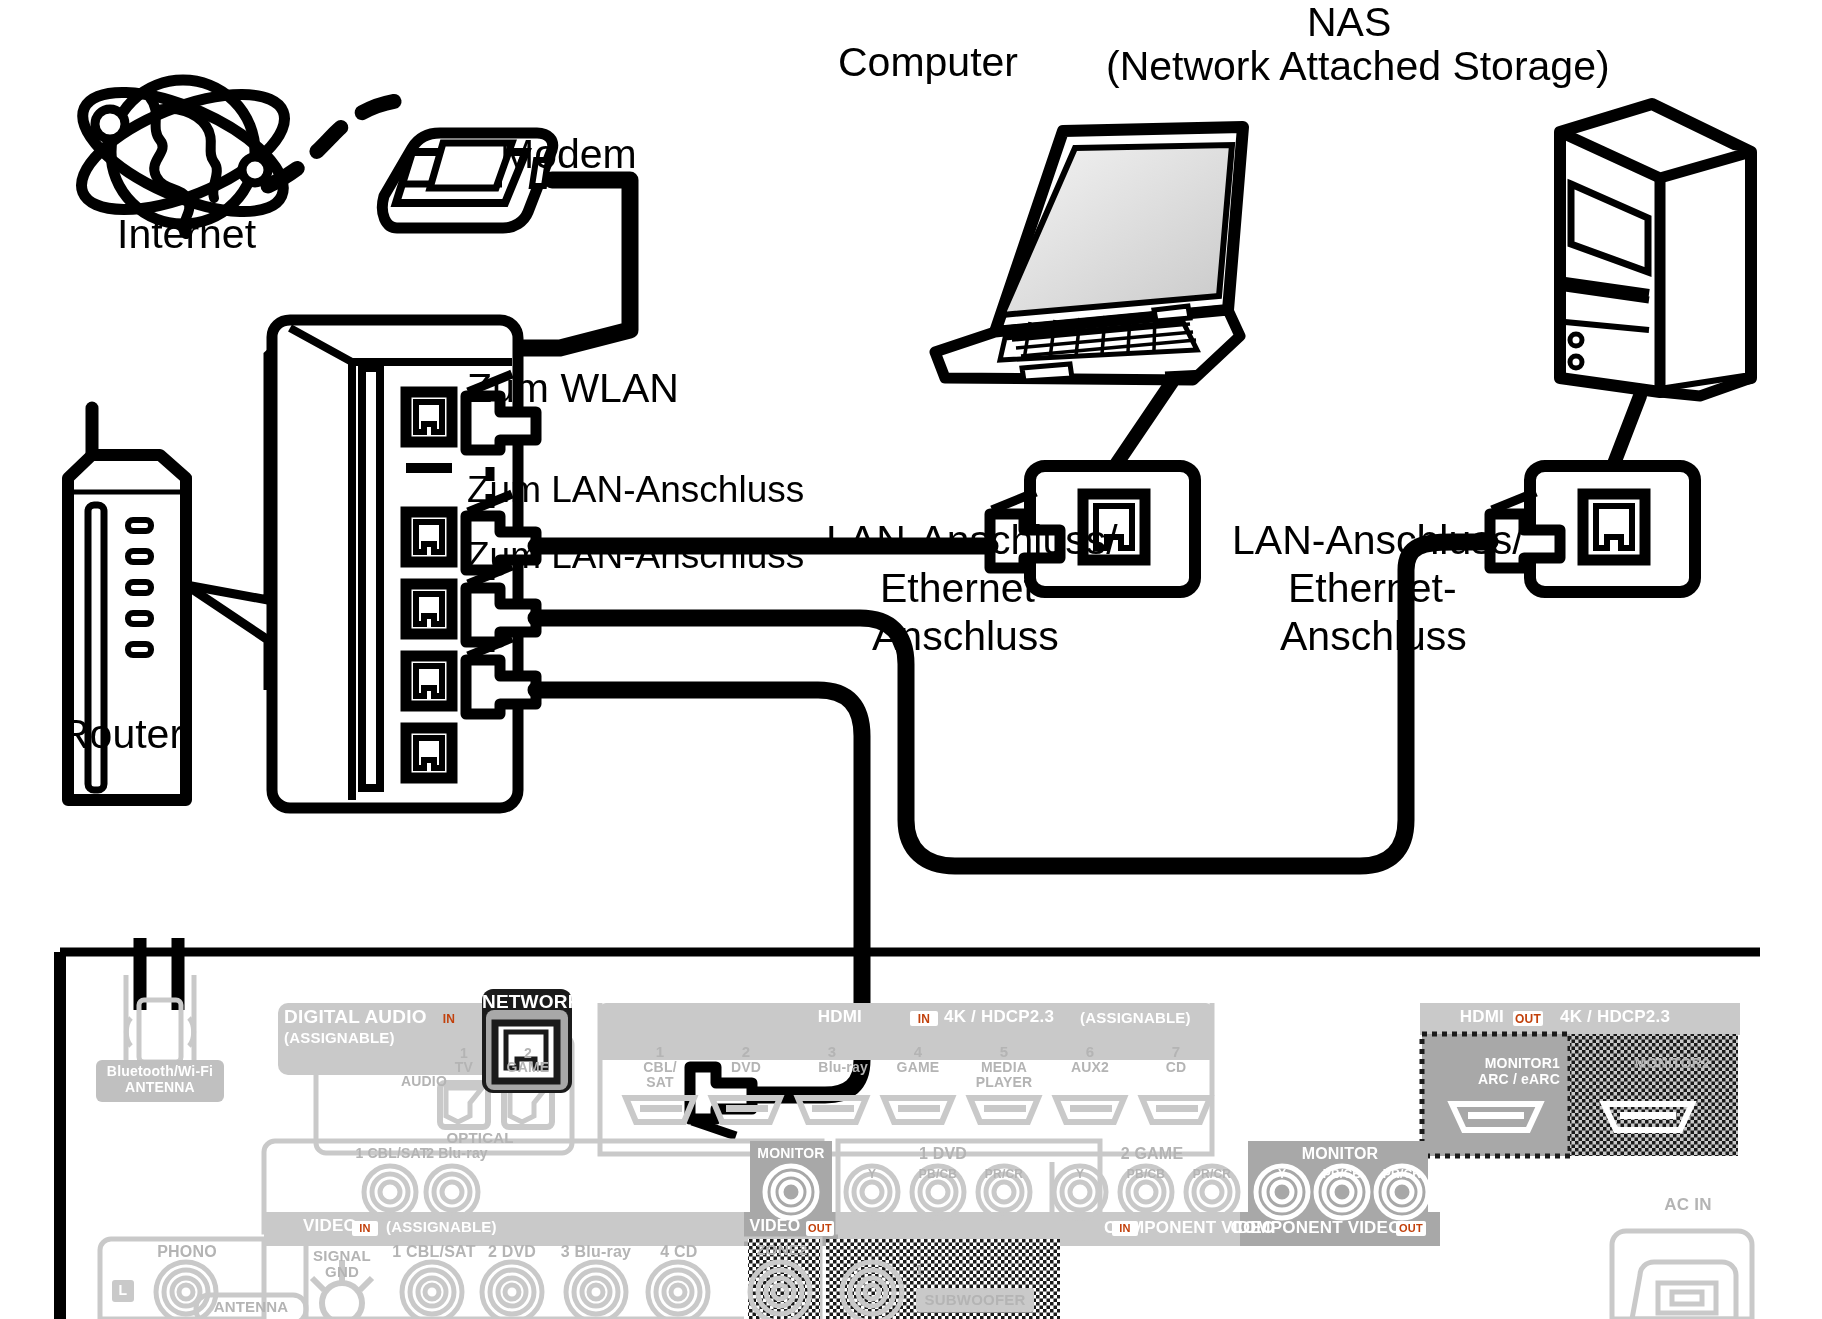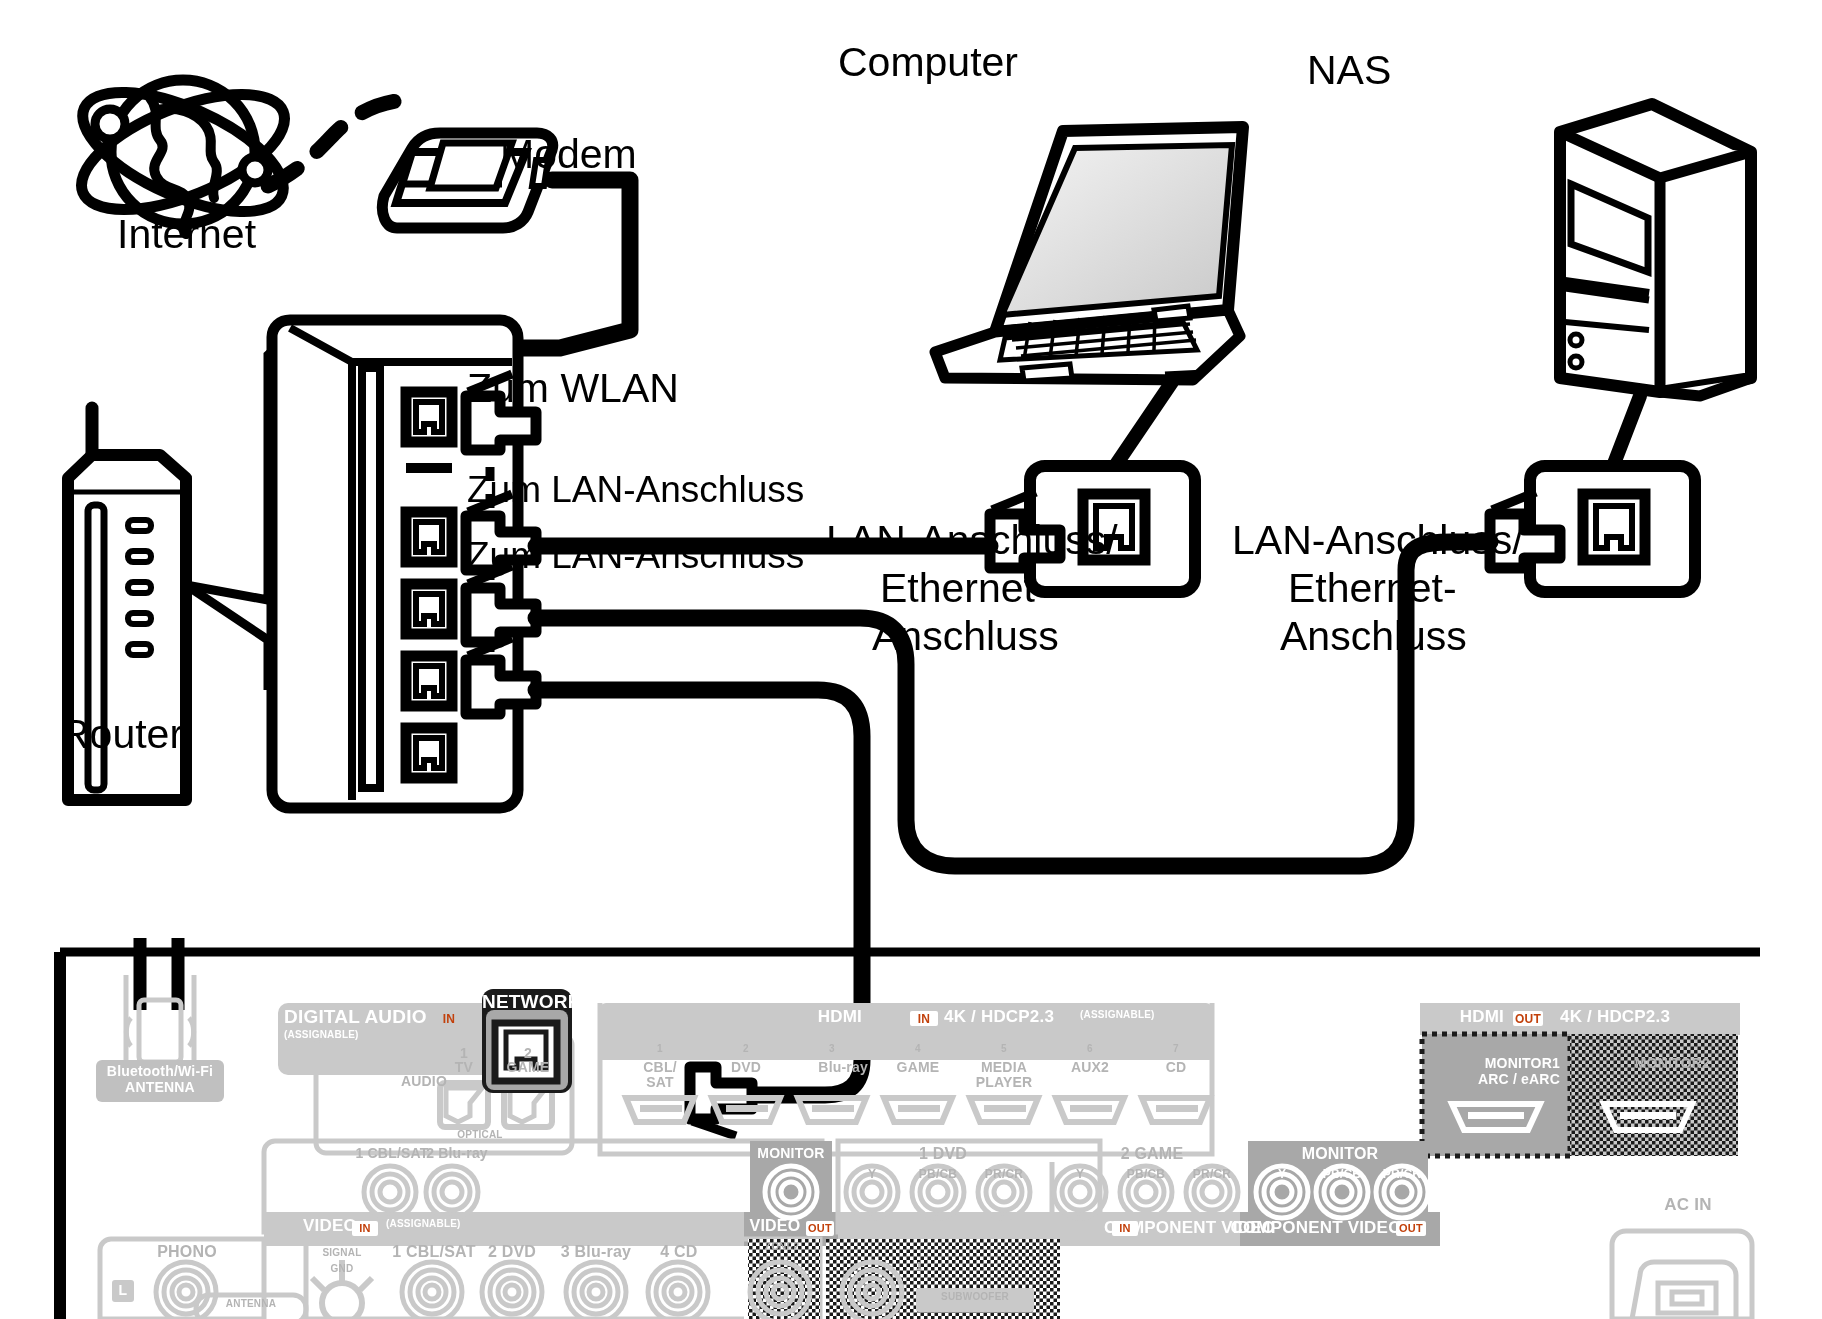--- a/index.html
+++ b/index.html
@@ -32,21 +32,21 @@
     color:#b4b4b4;
     font-weight:bold;
     letter-spacing:.2px;
     line-height:1.05;
   }
   .panel-txt.onGrey{color:#ffffff;}
   .panel-txt.dark{color:#c2410c;}
   .t11{font-size:11px;}
   .t12{font-size:12px;}
   .t14{font-size:14px;}
-  .t15{font-size:10px;}
+  .t15{font-size:15px;}
   .t16{font-size:16px;}
   .t17{font-size:17px;}
   .t19{font-size:19px;}
 </style>
 </head>
 <body>
 
 <div id="stage">
 
   <svg id="artboard" viewBox="0 0 1822 1319" xmlns="http://www.w3.org/2000/svg">
@@ -457,21 +457,22 @@
       <rect x="1658" y="1283" width="58" height="30"></rect>
       <rect x="1672" y="1292" width="30" height="12"></rect>
     </g>
 
   </svg>
 
   <div class="lbl big" style="left:117px;top:212px;">Internet</div>
   <div class="lbl big" style="left:500px;top:132px;">Modem</div>
   <div class="lbl big" style="left:60px;top:712px;">Router</div>
   <div class="lbl big" style="left:838px;top:40px;">Computer</div>
-  <div class="lbl big" style="left:1307px;top:0px;margin-top:48px;">NAS</div>
+  <div class="lbl big" style="left:1307px;top:0px;">NAS</div>
+  <div class="lbl big" style="left:1106px;top:44px;">(Network Attached Storage)</div>
 
   <div class="lbl big" style="left:467px;top:366px;">Zum WLAN</div>
   <div class="lbl mid" style="left:467px;top:469px;">Zum LAN-Anschluss</div>
   <div class="lbl mid" style="left:467px;top:535px;">Zum LAN-Anschluss</div>
 
   <div class="lbl big" style="left:826px;top:518px;">LAN-Anschluss/</div>
   <div class="lbl big" style="left:880px;top:566px;">Ethernet-</div>
   <div class="lbl big" style="left:872px;top:614px;">Anschluss</div>
 
   <div class="lbl big" style="left:1232px;top:518px;">LAN-Anschluss/</div>

